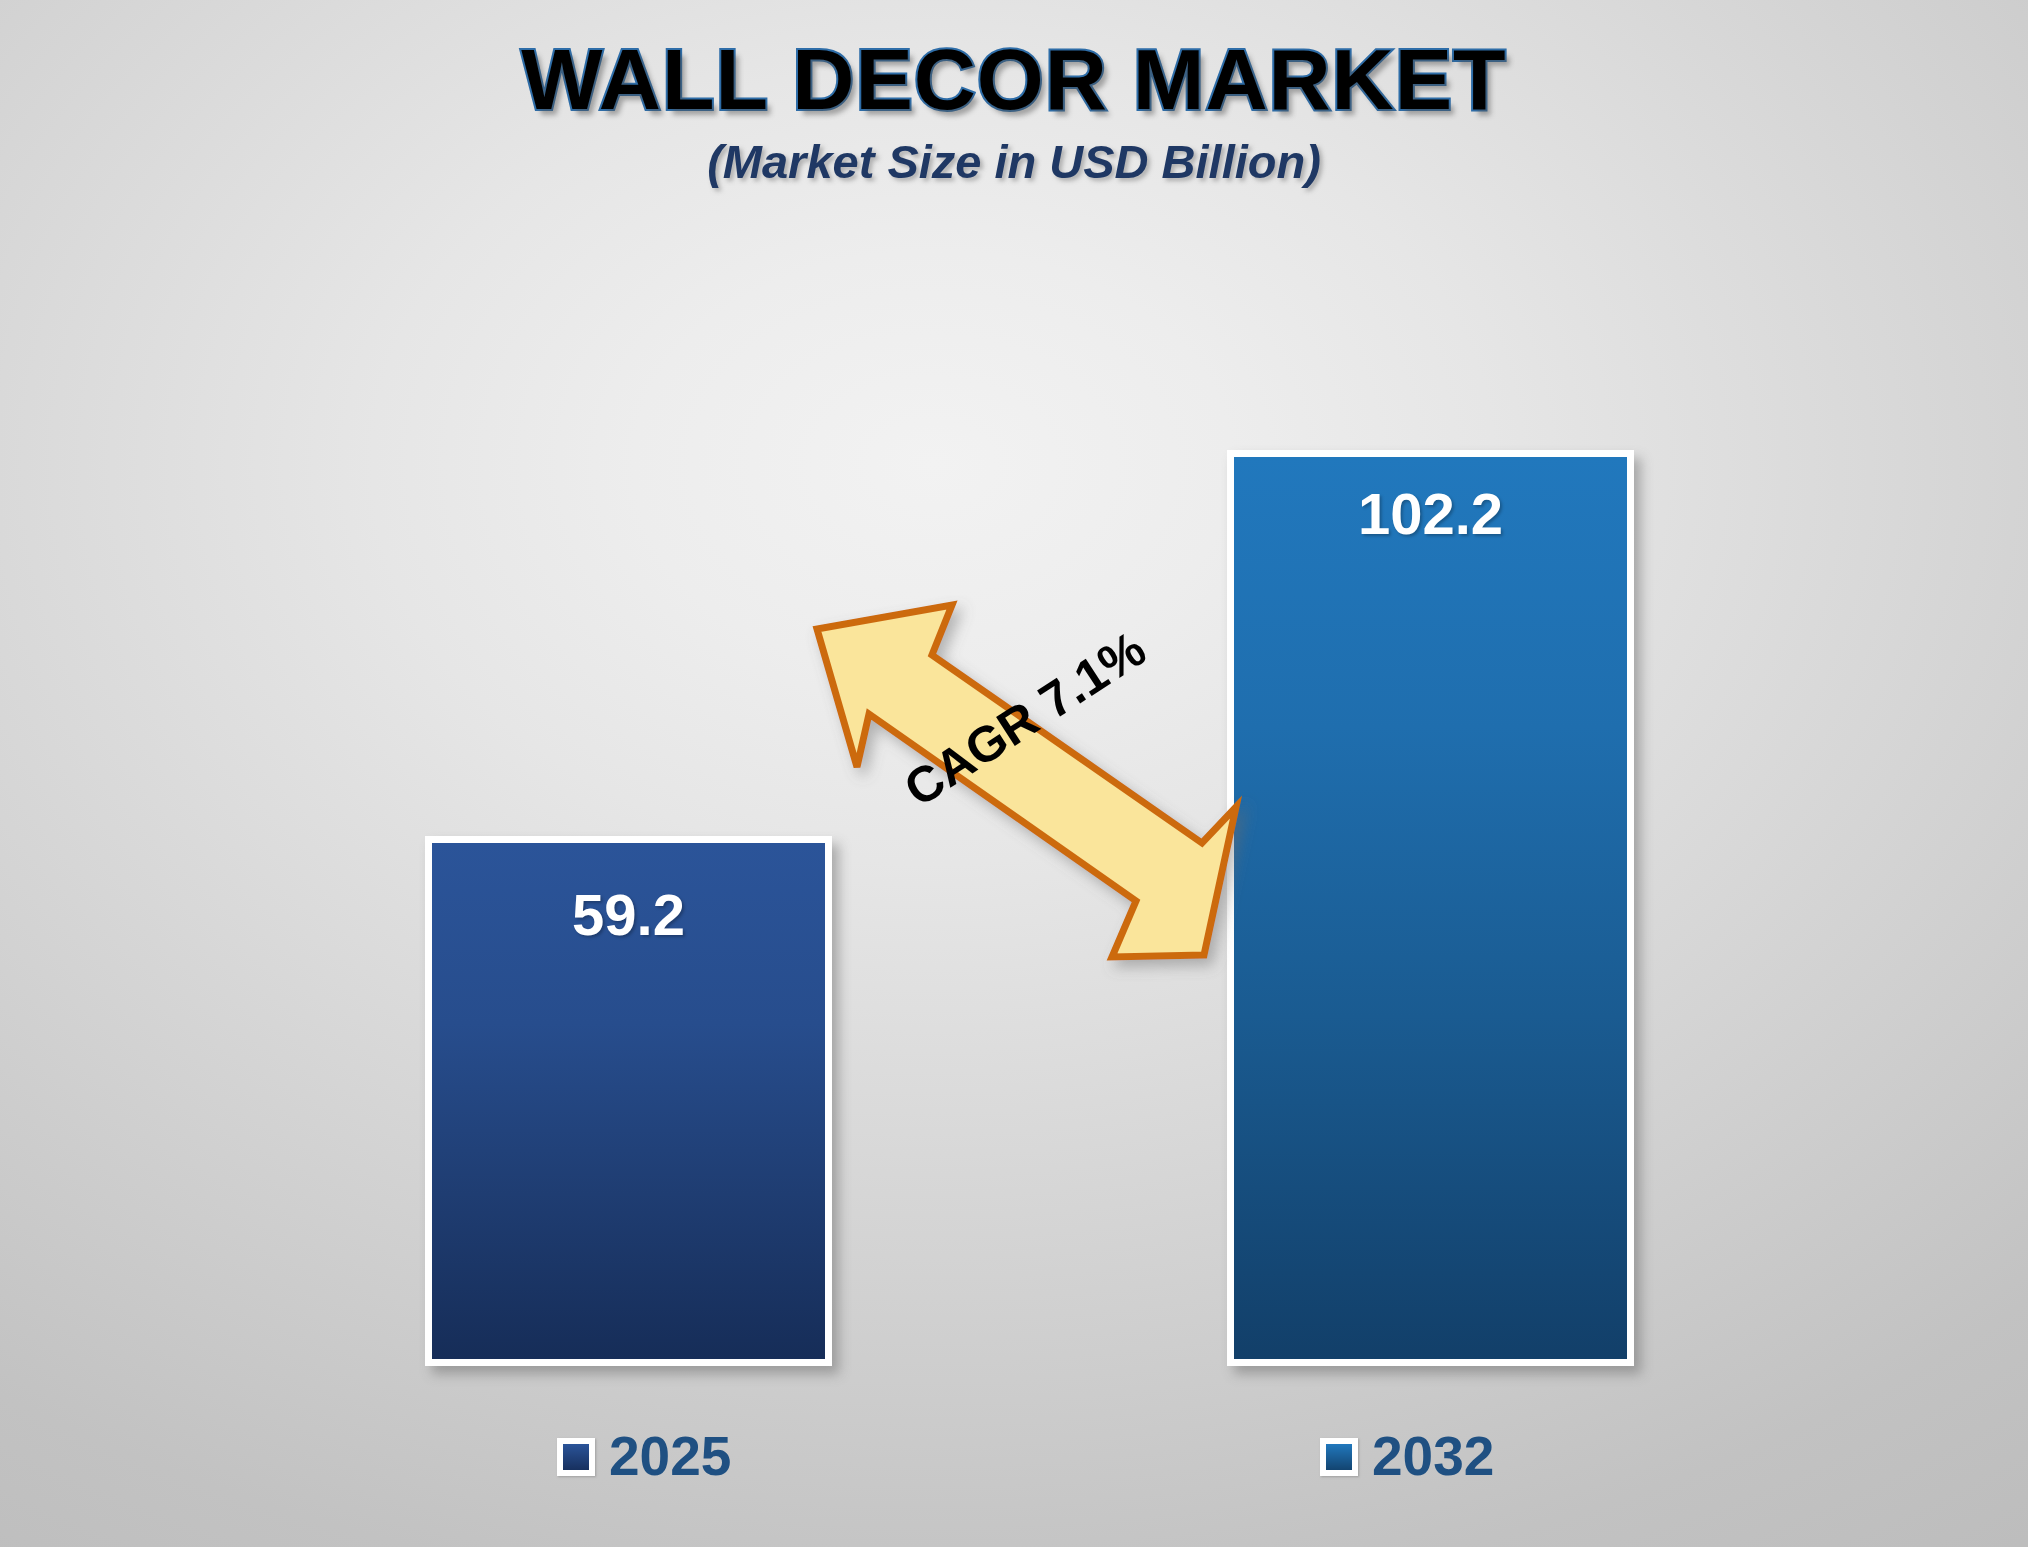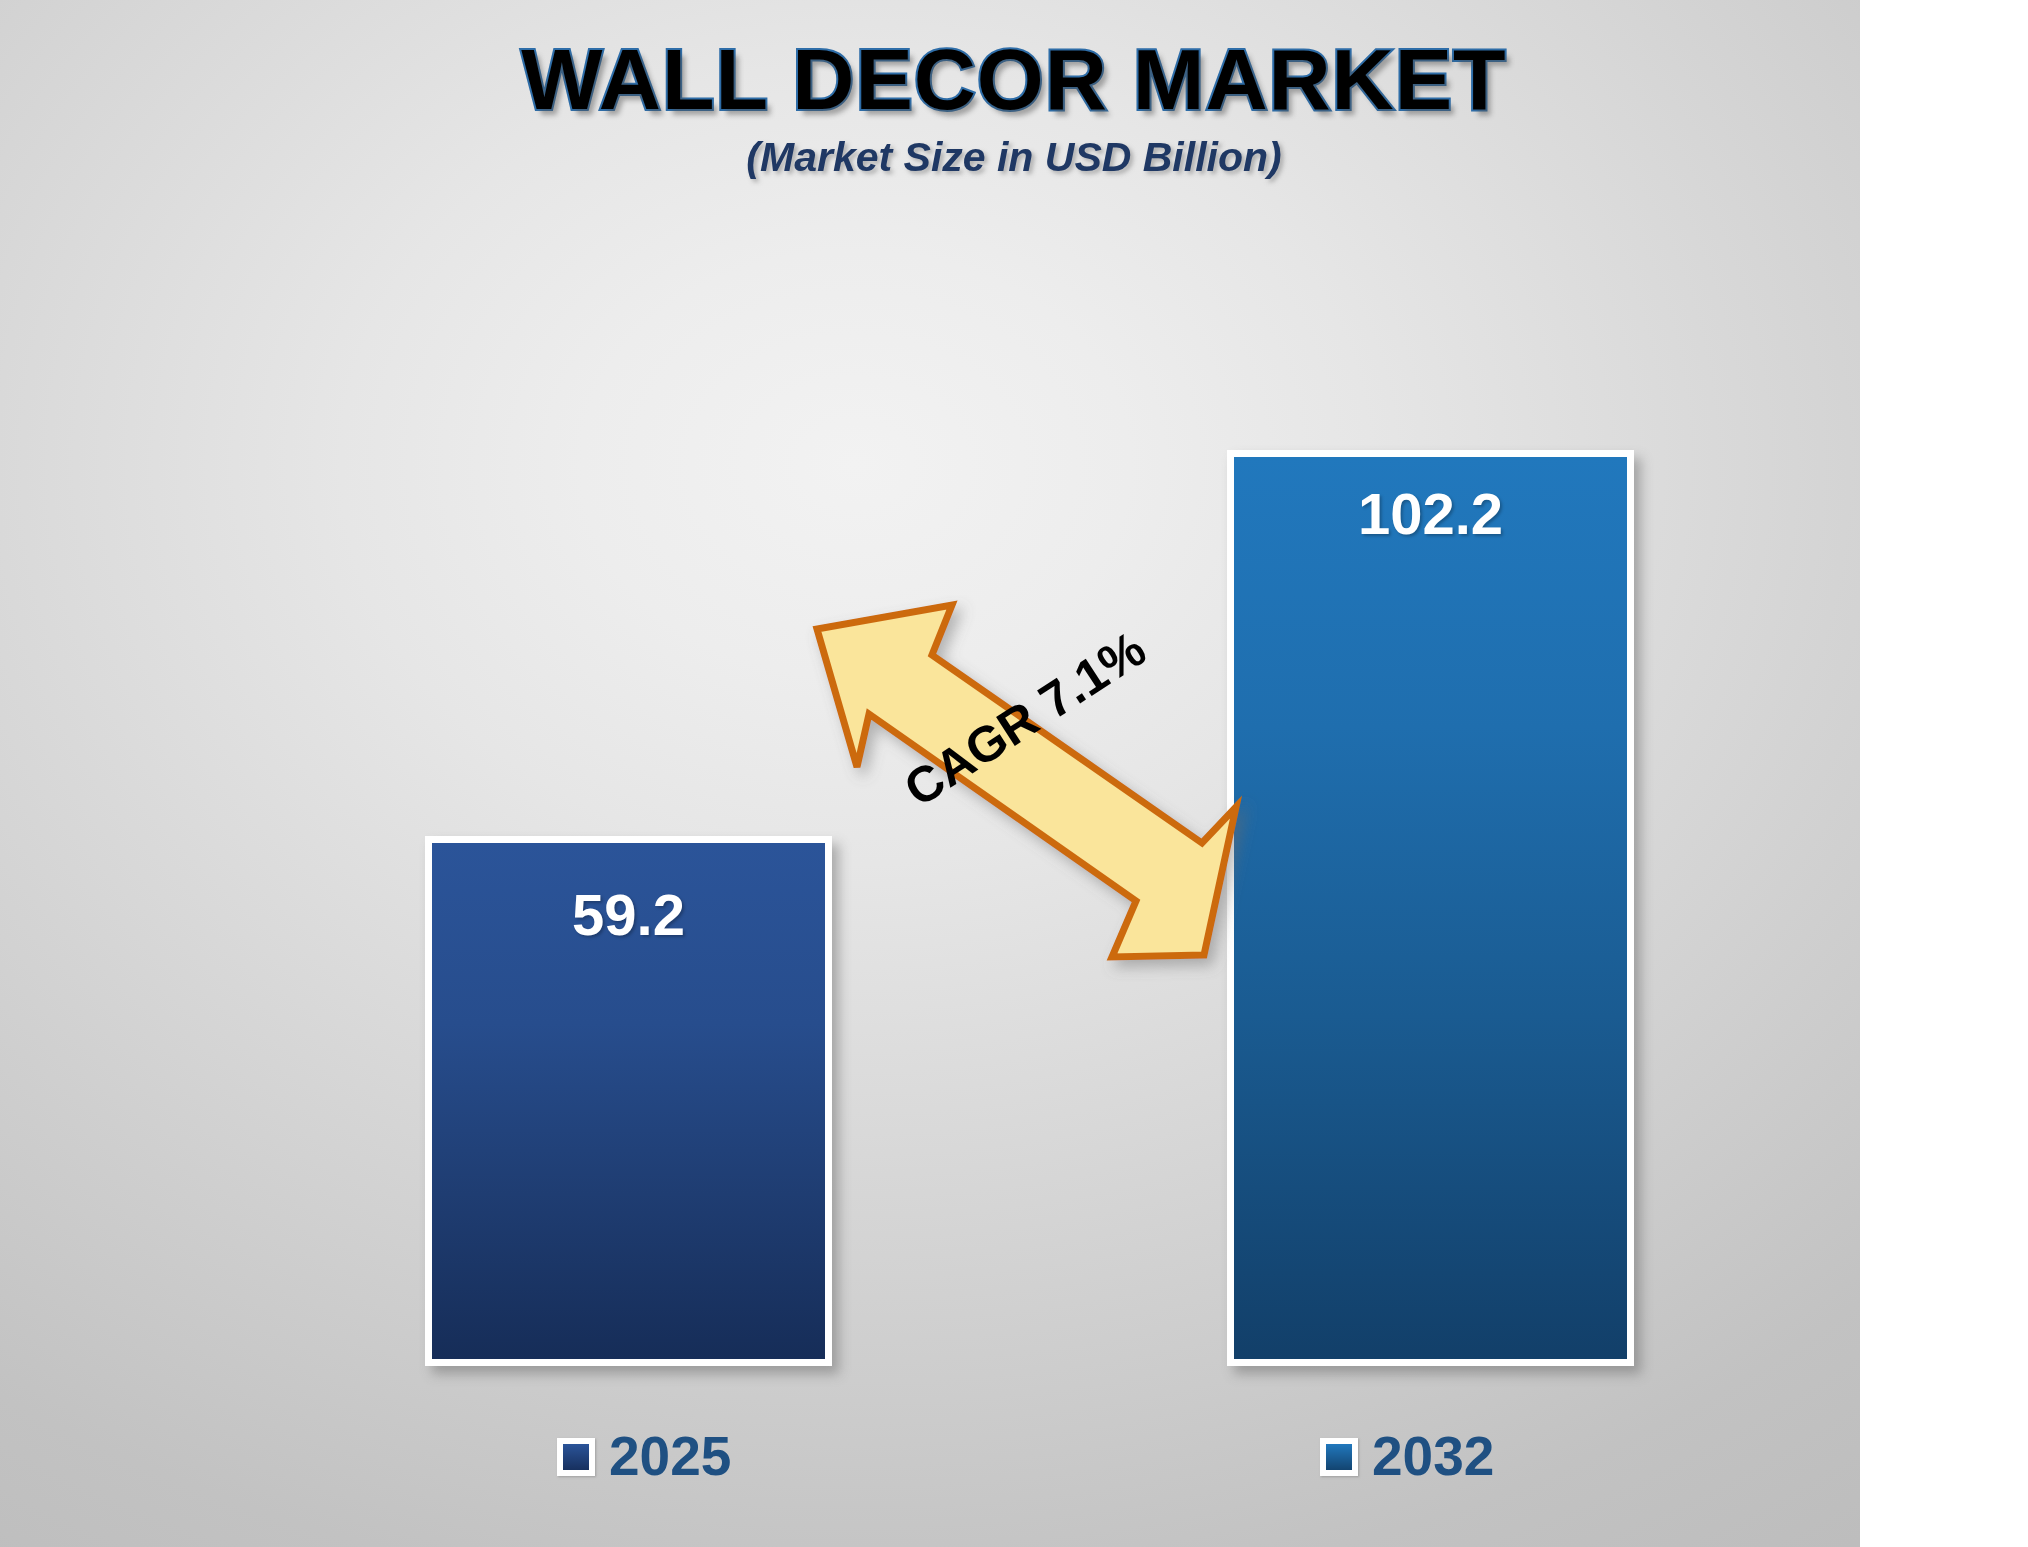--- a/index.html
+++ b/index.html
@@ -9,21 +9,21 @@
   body {
     width: 2028px;
     height: 1547px;
     overflow: hidden;
     font-family: "Liberation Sans", sans-serif;
   }
 
   
   #chart-canvas {
     position: relative;
-    width: 1860px;
+    width: 2028px;
     height: 1547px;
     background:
       radial-gradient(ellipse 92% 86% at 46% 30%,
         #f2f2f2 0%,
         #ededed 16%,
         #e6e6e6 30%,
         #dddddd 44%,
         #d4d4d4 58%,
         #cbcbcb 72%,
         #c2c2c2 86%,
@@ -45,21 +45,21 @@
     letter-spacing: 1px;
     line-height: 1.0;
     color: #000000;
     -webkit-text-stroke: 4px #2e6da8;
     paint-order: stroke fill;
     text-shadow: 5px 6px 5px rgba(80,80,80,0.45);
     margin: 0;
     white-space: nowrap;
   }
   #chart-subtitle {
-    font-size: 41px;
+    font-size: 47px;
     font-weight: bold;
     font-style: italic;
     color: #1f3864;
     margin: 12px 0 0 0;
     text-shadow: 3px 3px 4px rgba(120,120,120,0.5);
     white-space: nowrap;
   }
 
   
   .bar {

